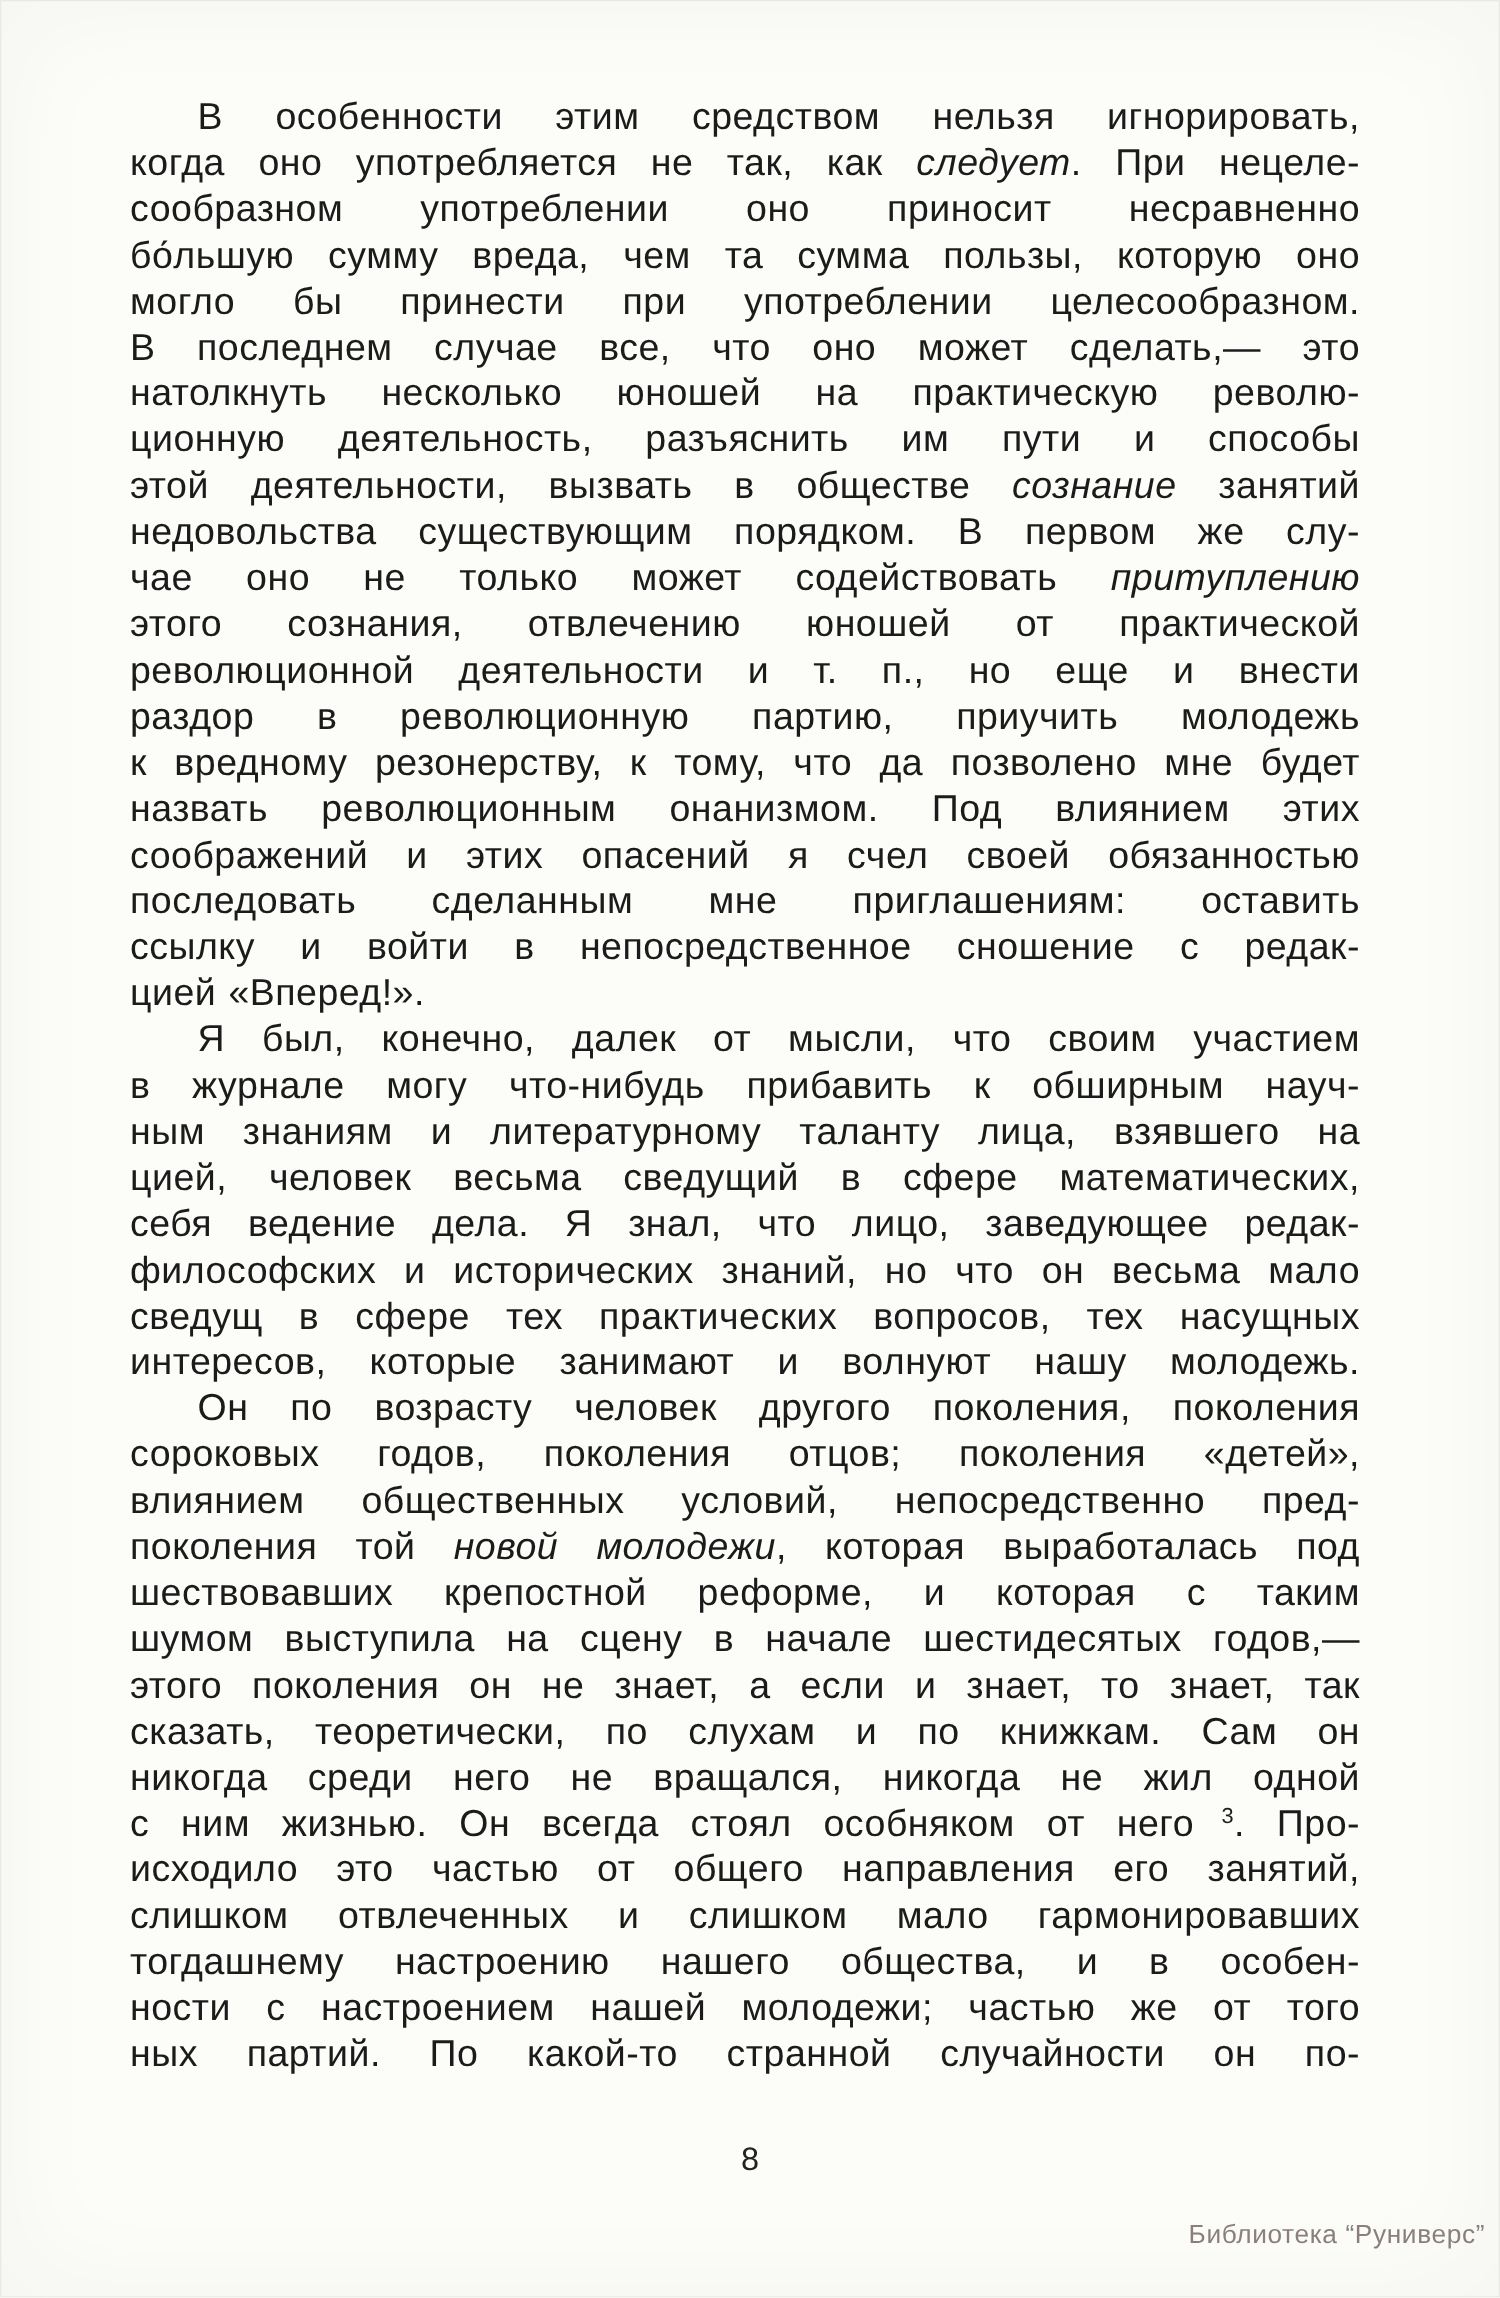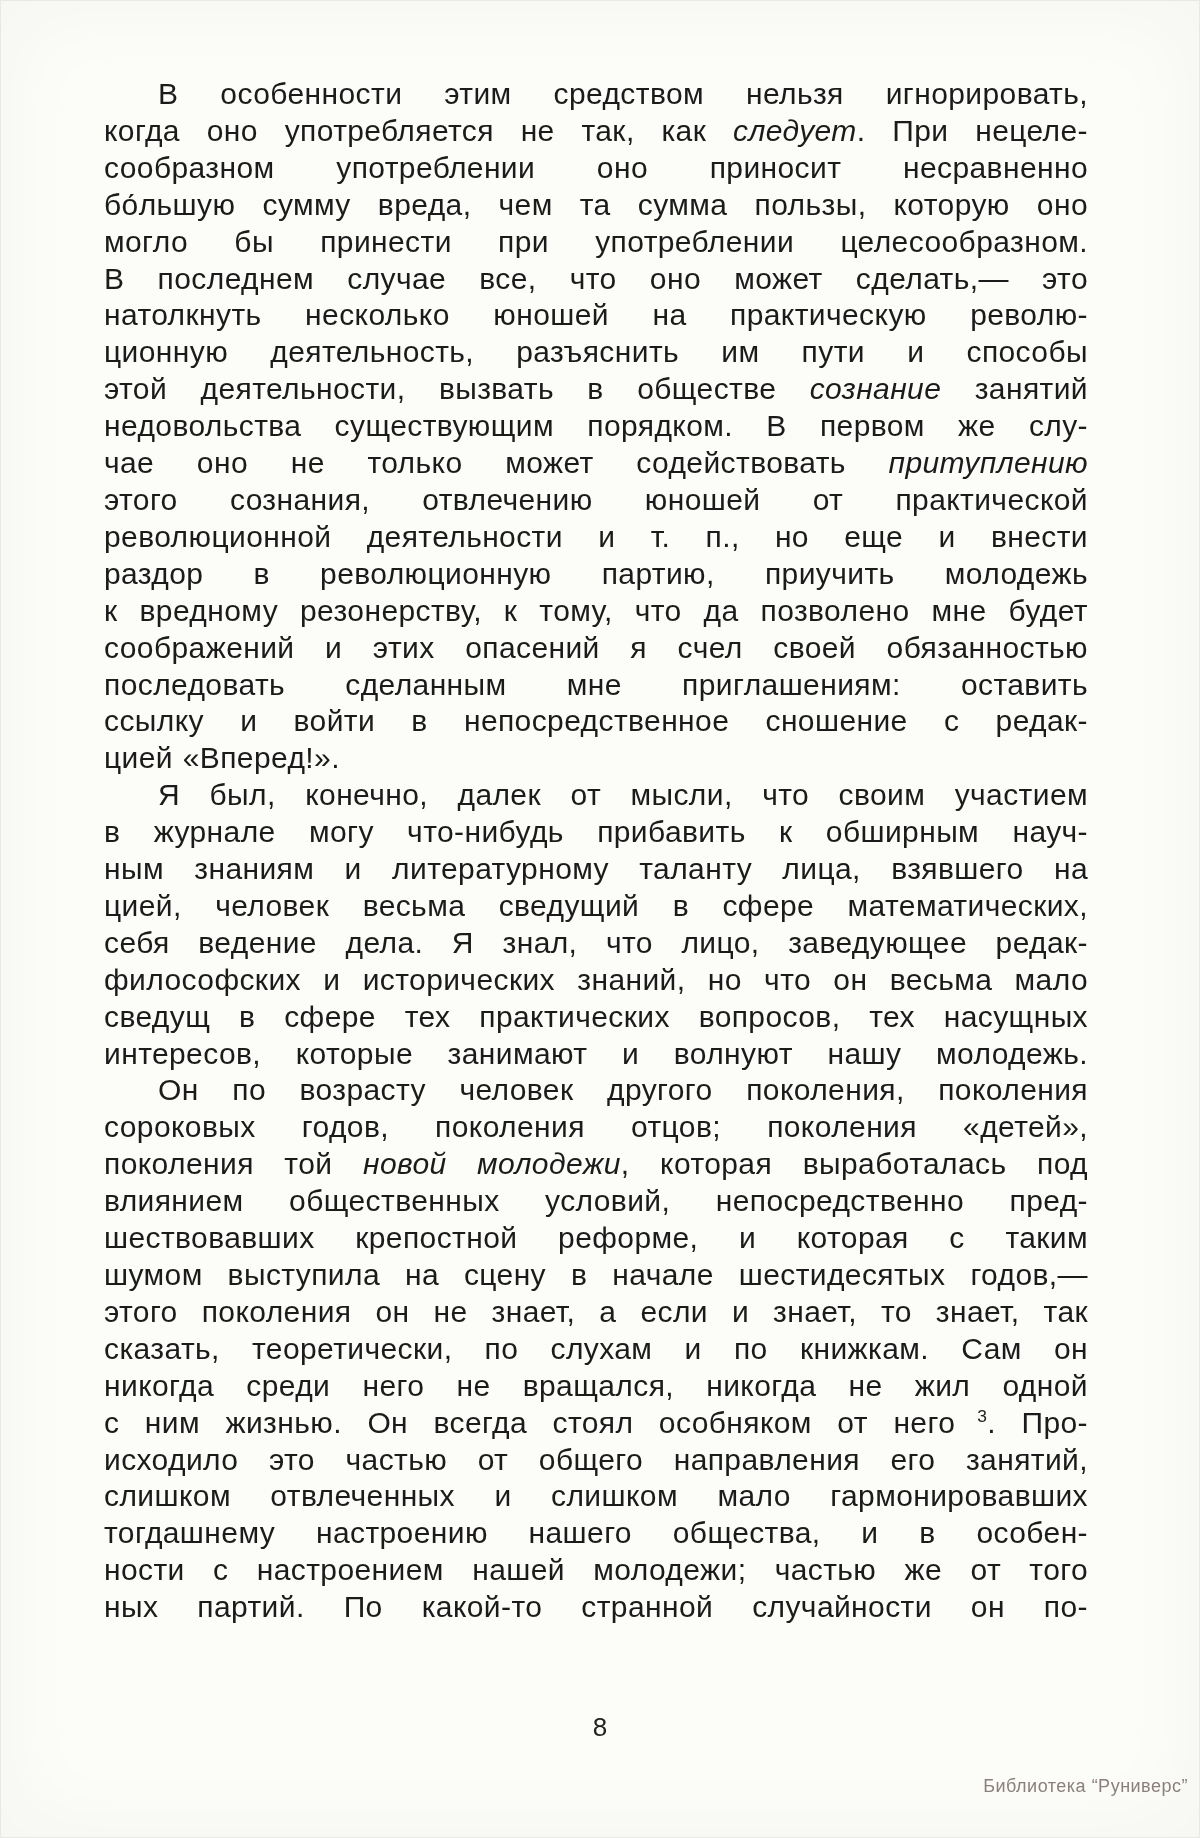--- a/index.html
+++ b/index.html
@@ -45,21 +45,21 @@
     left: 0;
     width: 1200px;
     text-align: center;
     font-size: 26px;
     color: #222222;
   }
   .watermark {
     position: absolute;
     top: 1776px;
     right: 12px;
-    font-size: 18px;
+    font-size: 21px;
     letter-spacing: 0.5px;
     color: #8a7f7c;
     margin-left: 32px;
   }
 </style>
 </head>
 <body>
 
 <div class="page">
   <div class="text-block" id="text-block">
@@ -71,36 +71,37 @@
       <div class="line"><span>В последнем случае все, что оно может сделать,— это</span></div>
       <div class="line"><span>натолкнуть несколько юношей на практическую револю-</span></div>
       <div class="line"><span>ционную деятельность, разъяснить им пути и способы</span></div>
       <div class="line"><span>этой деятельности, вызвать в обществе </span><span class="i">сознание</span><span> занятий</span></div>
       <div class="line"><span>недовольства существующим порядком. В первом же слу-</span></div>
       <div class="line"><span>чае оно не только может содействовать </span><span class="i">притуплению</span></div>
       <div class="line"><span>этого сознания, отвлечению юношей от практической</span></div>
       <div class="line"><span>революционной деятельности и т. п., но еще и внести</span></div>
       <div class="line"><span>раздор в революционную партию, приучить молодежь</span></div>
       <div class="line"><span>к вредному резонерству, к тому, что да позволено мне будет</span></div>
+      <div class="line"><span>назвать революционным онанизмом. Под влиянием этих</span></div>
       <div class="line"><span>соображений и этих опасений я счел своей обязанностью</span></div>
       <div class="line"><span>последовать сделанным мне приглашениям: оставить</span></div>
       <div class="line"><span>ссылку и войти в непосредственное сношение с редак-</span></div>
       <div class="line last"><span>цией «Вперед!».</span></div>
       <div class="line indent"><span>Я был, конечно, далек от мысли, что своим участием</span></div>
       <div class="line"><span>в журнале могу что-нибудь прибавить к обширным науч-</span></div>
       <div class="line"><span>ным знаниям и литературному таланту лица, взявшего на</span></div>
       <div class="line"><span>цией, человек весьма сведущий в сфере математических,</span></div>
       <div class="line"><span>себя ведение дела. Я знал, что лицо, заведующее редак-</span></div>
       <div class="line"><span>философских и исторических знаний, но что он весьма мало</span></div>
       <div class="line"><span>сведущ в сфере тех практических вопросов, тех насущных</span></div>
       <div class="line"><span>интересов, которые занимают и волнуют нашу молодежь.</span></div>
       <div class="line indent"><span>Он по возрасту человек другого поколения, поколения</span></div>
       <div class="line"><span>сороковых годов, поколения отцов; поколения «детей»,</span></div>
+      <div class="line"><span>влиянием общественных условий, непосредственно пред-</span></div>
       <div class="line"><span>поколения той </span><span class="i">новой молодежи</span><span>, которая выработалась под</span></div>
-      <div class="line"><span>влиянием общественных условий, непосредственно пред-</span></div>
       <div class="line"><span>шествовавших крепостной реформе, и которая с таким</span></div>
       <div class="line"><span>шумом выступила на сцену в начале шестидесятых годов,—</span></div>
       <div class="line"><span>этого поколения он не знает, а если и знает, то знает, так</span></div>
       <div class="line"><span>сказать, теоретически, по слухам и по книжкам. Сам он</span></div>
       <div class="line"><span>никогда среди него не вращался, никогда не жил одной</span></div>
       <div class="line"><span>с ним жизнью. Он всегда стоял особняком от него</span><span class="sup"> 3</span><span>. Про-</span></div>
       <div class="line"><span>исходило это частью от общего направления его занятий,</span></div>
       <div class="line"><span>слишком отвлеченных и слишком мало гармонировавших</span></div>
       <div class="line"><span>тогдашнему настроению нашего общества, и в особен-</span></div>
       <div class="line"><span>ности с настроением нашей молодежи; частью же от того</span></div>

